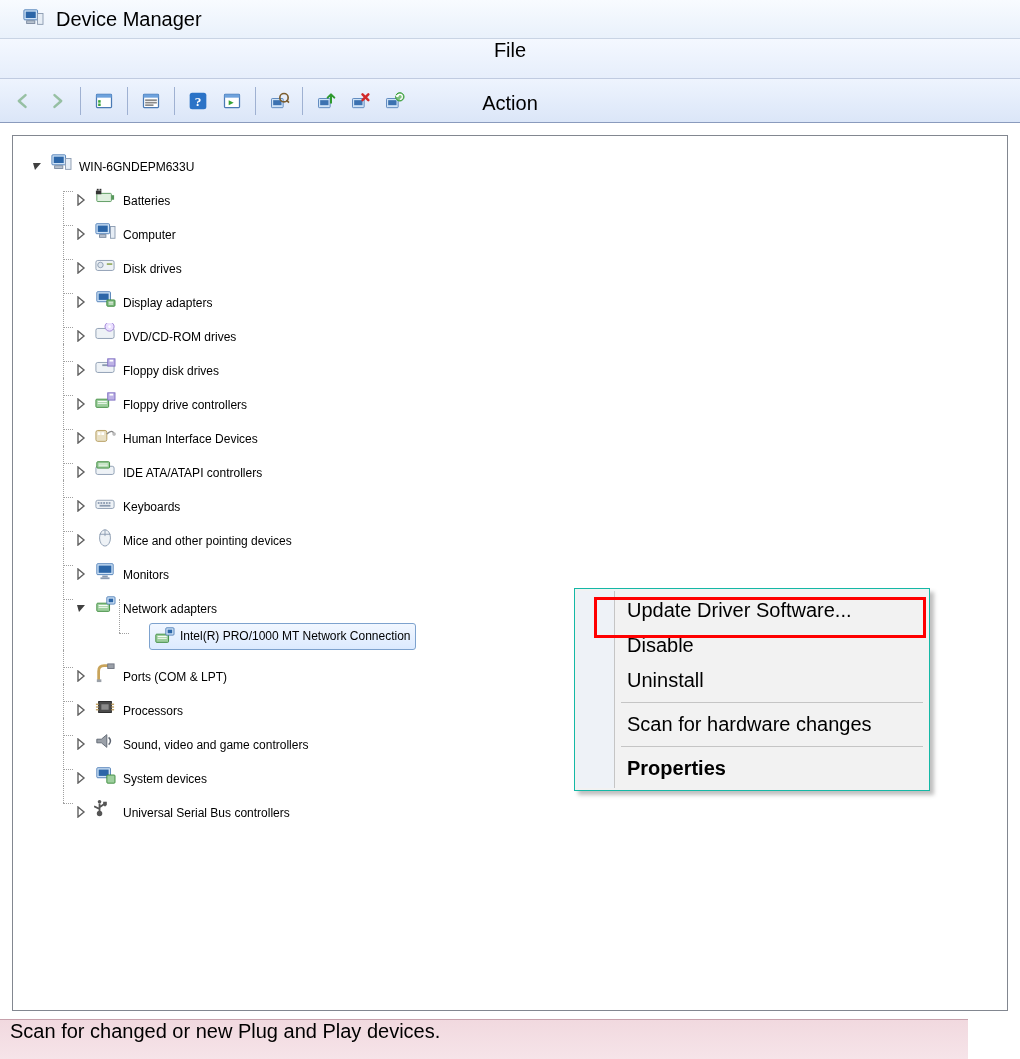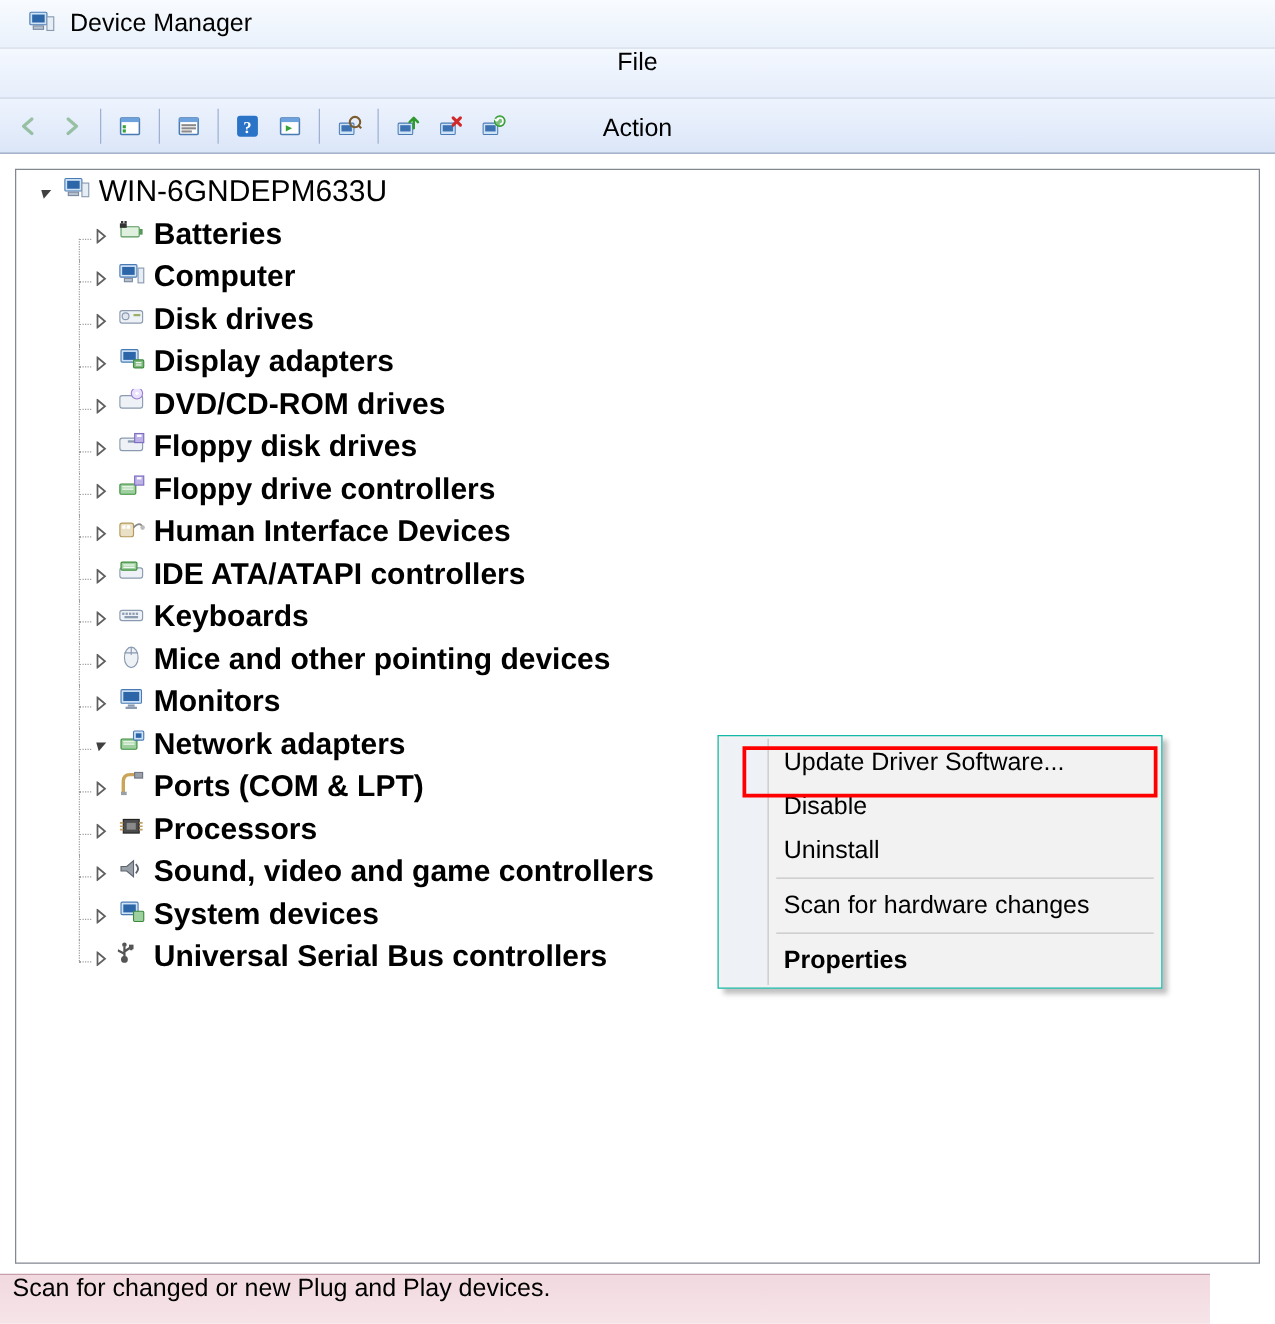--- a/index.html
+++ b/index.html
@@ -61,34 +61,34 @@
     background:#fff;
     border:1px solid #828790;
     padding-top:4px;
     overflow:hidden;
   }
 
   .tree ul { list-style:none; margin:0; padding:0; }
   .tree li { position:relative; }
 
   .node {
-    display:flex; align-items:flex-start;
+    display:flex; align-items:flex-end;
     height:34px;
-    font-size:24px;
+    font-size:12px;
     white-space:nowrap;
   }
   .expander {
     width:14px; height:14px; margin-right:4px;
     flex-shrink:0;
   }
   .exp-right svg, .exp-down svg { width:12px; height:12px; }
   .icon-slot { width:24px; height:22px; margin-right:6px; flex-shrink:0; display:flex; align-items:center; justify-content:center; }
 
   .lvl1 .node { padding-left:18px; }
-  .lvl2 .node { padding-left:62px;font-weight:bold; }
+  .lvl2 .node { padding-left:62px; }
   .lvl3 .node { padding-left:118px; }
 
   
   .lvl2 .node::before {
     content:""; position:absolute; left:50px; top:17px;
     width:10px; border-top:1px dotted #a0a0a0;
   }
   .lvl2::before {
     content:""; position:absolute; left:50px; top:0; bottom:0;
     border-left:1px dotted #a0a0a0;
@@ -614,20 +614,35 @@
                 <span class="expander exp-down"><svg>
                     <use href="#tri-down"></use>
                   </svg></span>
                 <span class="icon-slot">
                   <svg class="ic">
                     <use href="#dev-net"></use>
                   </svg>
                 </span>
                 <span>Network adapters</span>
               </div>
+              <ul>
+                <li class="lvl3 selected">
+                  <div class="node">
+                    <span class="expander"></span>
+                    <span class="node-label-wrap">
+                      <span class="icon-slot">
+                        <svg class="ic">
+                          <use href="#dev-net"></use>
+                        </svg>
+                      </span>
+                      <span>Intel(R) PRO/1000 MT Network Connection</span>
+                    </span>
+                  </div>
+                </li>
+              </ul>
             </li>
             <li class="lvl2">
               <div class="node">
                 <span class="expander exp-right"><svg>
                     <use href="#tri-right"></use>
                   </svg></span>
                 <span class="icon-slot">
                   <svg class="ic">
                     <use href="#dev-ports"></use>
                   </svg>

